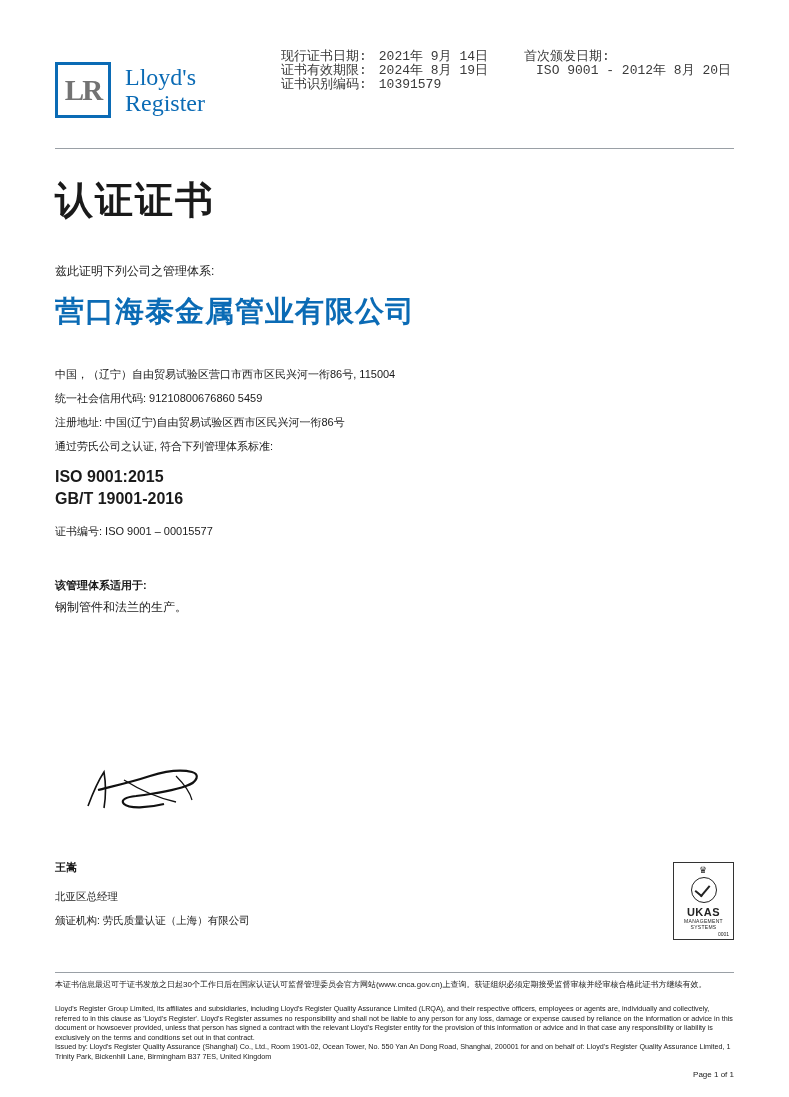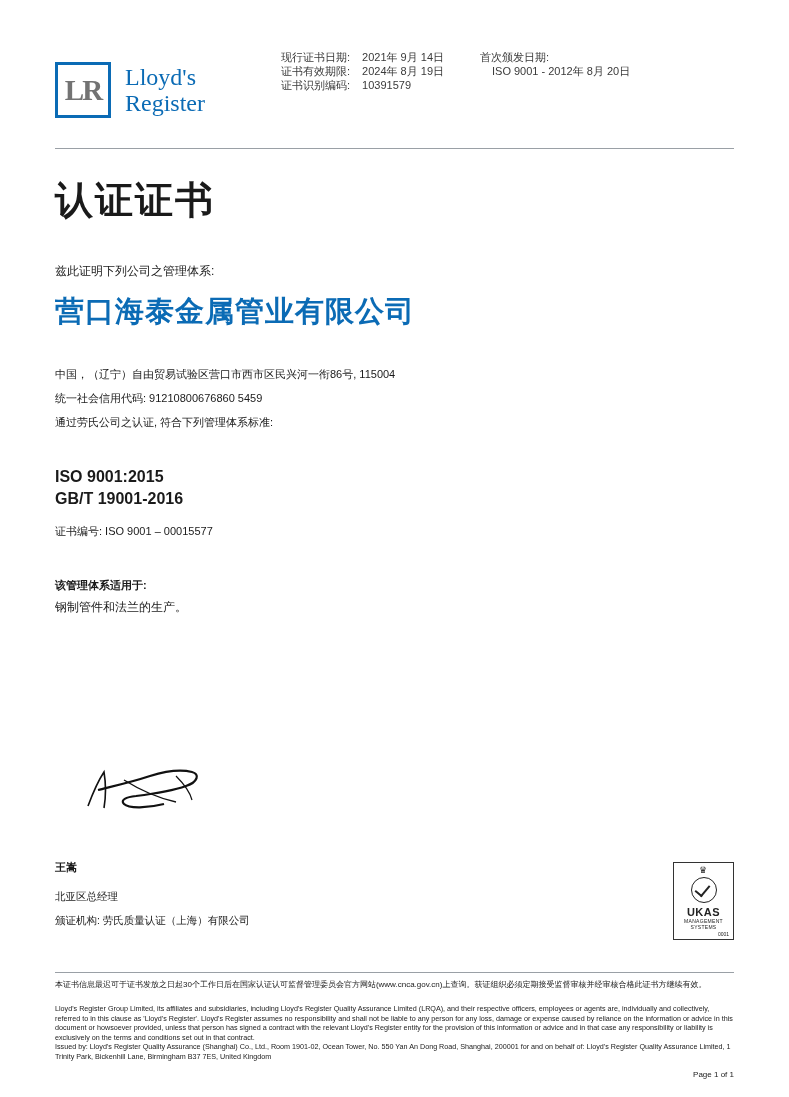--- a/index.html
+++ b/index.html
@@ -64,23 +64,24 @@
     color: #0b6bb5;
     font-weight: normal;
   }
 
   .meta {
     position: absolute;
     top: 50px;
     left: 281px;
     display: flex;
     gap: 0;
-    font-size: 11px;
+    font-size: 13px;
     color: #3a3a3a;
     line-height: 14px;
+    font-family: Liberation Mono, monospace;
   }
   .meta-col {
     display: flex;
   }
   .meta-col.second { margin-left: 36px; flex-direction: column; }
   .meta-labels {
     white-space: nowrap;
   }
   .meta-values {
     white-space: nowrap;
@@ -323,20 +324,21 @@
 
   <div class="title">认证证书</div>
 
   <div class="intro">兹此证明下列公司之管理体系:</div>
 
   <div class="company">营口海泰金属管业有限公司</div>
 
   <div class="addr-block">
     <div>中国，（辽宁）自由贸易试验区营口市西市区民兴河一衔86号, 115004</div>
     <div>统一社会信用代码: 91210800676860 5459</div>
+    <div>注册地址:   中国(辽宁)自由贸易试验区西市区民兴河一衔86号</div>
     <div>通过劳氏公司之认证, 符合下列管理体系标准:</div>
   </div>
 
   <div class="standards">
     <div>ISO 9001:2015</div>
     <div>GB/T 19001-2016</div>
   </div>
 
   <div class="cert-no">证书编号:   ISO 9001 – 00015577</div>
 

